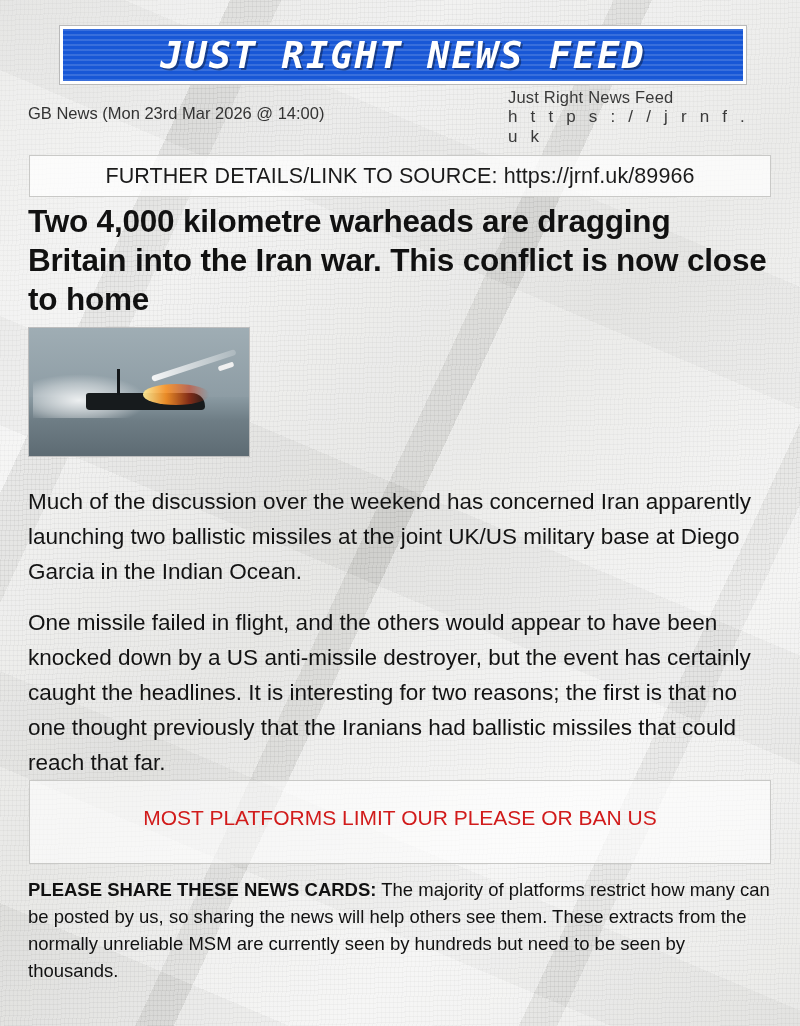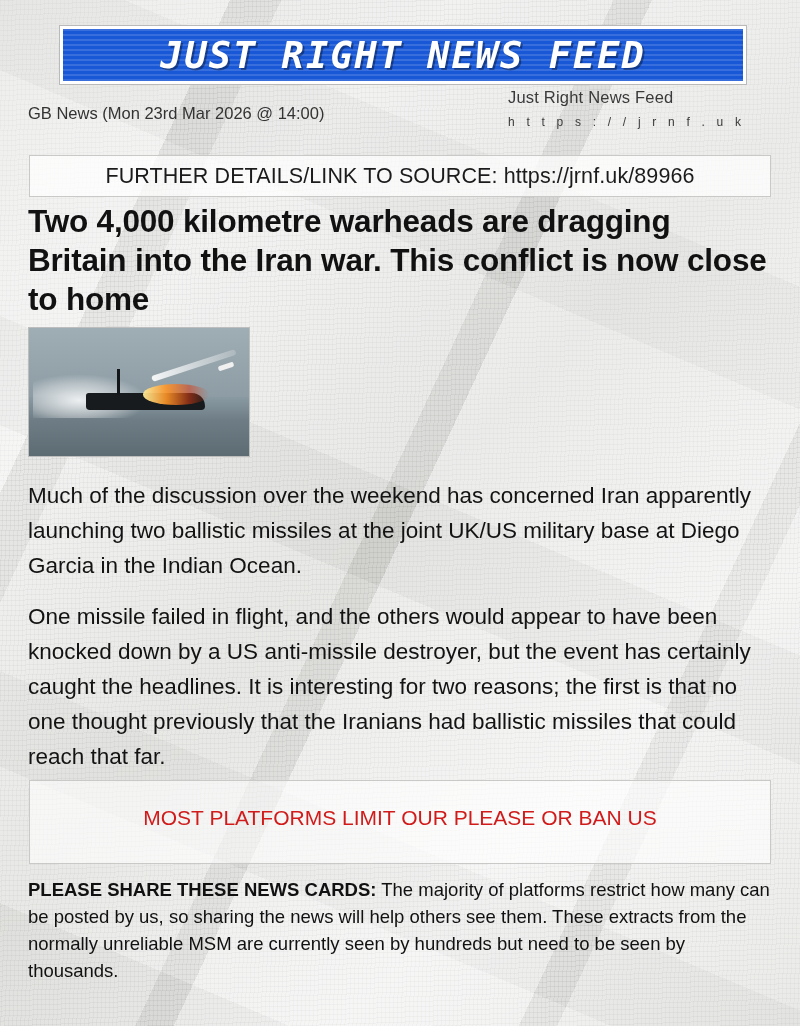--- a/index.html
+++ b/index.html
@@ -98,24 +98,24 @@
     left: 508px;
     top: 88px;
     text-align: left;
   }
   .brand-name {
     font-size: 16.5px;
     color: #3a3a3a;
     letter-spacing: .2px;
   }
   .brand-url {
-    font-size: 12px;
+    font-size: 17px;
     color: #3a3a3a;
     letter-spacing: 4.2px;
-    margin-top: 8px;
+    margin-top: 0;
   }
 
   
   .source-bar {
     position: absolute;
     left: 29px;
     top: 155px;
     width: 742px;
     height: 42px;
     box-sizing: border-box;
@@ -226,21 +226,21 @@
   .body-text {
     position: absolute;
     left: 28px;
     top: 470px;
     width: 748px;
     font-size: 22.5px;
     line-height: 35px;
     color: #131313;
   }
   .body-text p {
-    margin: 8px 0 16px 0;
+    margin: 14px 0 16px 0;
   }
 
   
   .promo {
     position: absolute;
     left: 29px;
     top: 780px;
     width: 742px;
     height: 84px;
     box-sizing: border-box;

